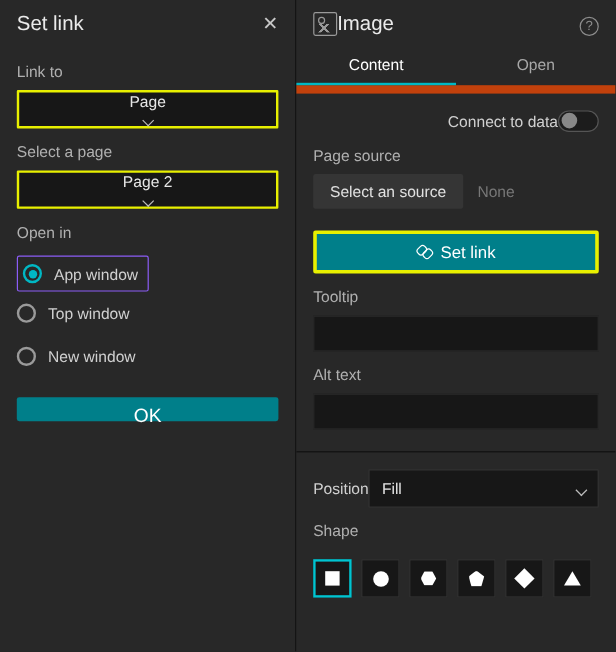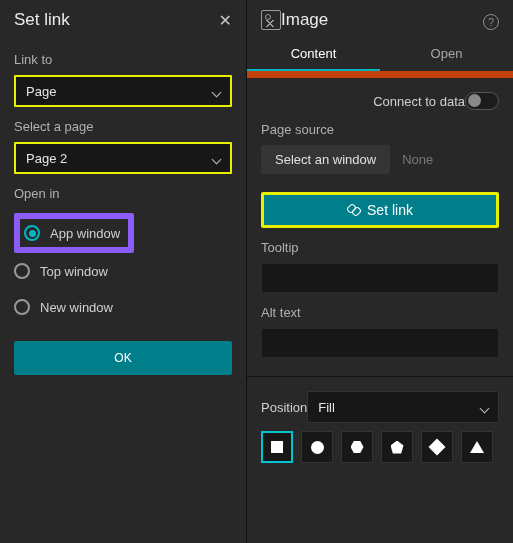--- a/index.html
+++ b/index.html
@@ -16,29 +16,29 @@
   .img-box { width:20px; height:20px; border:1px solid #9a9a9a; border-radius:2px; display:flex; align-items:center; justify-content:center; position:relative; }
   .img-box::before { content:""; position:absolute; top:3px; left:3px; width:4px; height:4px; border:1px solid #9a9a9a; border-radius:50%; }
   .img-box::after { content:""; position:absolute; bottom:2px; left:2px; right:2px; height:7px; background:linear-gradient(135deg, transparent 40%, #9a9a9a 40%, #9a9a9a 50%, transparent 50%), linear-gradient(45deg, transparent 40%, #9a9a9a 40%, #9a9a9a 50%, transparent 50%); }
   .help { margin-left:auto; width:16px; height:16px; border:1px solid #8d8d8d; border-radius:50%; display:flex; align-items:center; justify-content:center; font-size:11px; color:#8d8d8d; cursor:pointer;}
   .tabs { display:flex; border-bottom:7px solid #c2410c; }
   .tab { flex:1; text-align:center; padding:10px 0 8px; color:#a8a8a8; cursor:pointer; font-size:13px; }
   .tab.active { color:#fff; border-bottom:2px solid #00b8c4; }
   .section { padding:12px 14px 0 14px; }
   .label { color:#b0b0b0; margin-bottom:8px; display:block; }
   .select { width:100%; background:#171717; border:1px solid #333; color:#e6e6e6; height:32px; padding:0 10px; display:flex; align-items:center; justify-content:space-between; border-radius:1px; cursor:pointer;}
-  .hl { border:2px solid #e8f000 !important; }
-  .hl-wrap { border:6px solid #8b5cf6; padding:2px; display:inline-block; border-radius:2px; }
+  .hl { border:2px solid #e8f000 !important;flex-direction:column; }
+  .hl-wrap { border:1px solid #8b5cf6; padding:2px; display:inline-block; border-radius:2px; }
   .chev::after { content:""; display:inline-block; width:6px; height:6px; border-right:1px solid #bdbdbd; border-bottom:1px solid #bdbdbd; transform:rotate(45deg); margin-top:-3px; }
   .radio-group { padding:4px 0; }
   .radio-item { display:flex; align-items:center; gap:10px; padding:10px 0; cursor:pointer;}
   .radio { width:16px; height:16px; border:2px solid #9a9a9a; border-radius:50%; display:flex; align-items:center; justify-content:center; flex-shrink:0;}
   .radio.checked { border-color:#00b8c4; }
   .radio.checked::after { content:""; width:7px; height:7px; background:#00b8c4; border-radius:50%; }
-  .ok-btn { margin:12px 14px; background:#007f8a; color:#fff; text-align:center; height:34px; line-height:34px; border-radius:2px; cursor:pointer; font-size:12px;}
+  .ok-btn { margin:12px 14px; background:#007f8a; color:#fff; text-align:center; height:20px; line-height:34px; border-radius:2px; cursor:pointer; font-size:16px;}
   .row { display:flex; align-items:center; justify-content:flex-end; padding:14px 14px 0 14px; }
   .toggle { width:34px; height:18px; background:#1c1c1c; border:1px solid #555; border-radius:10px; position:relative; cursor:pointer;}
   .toggle::after { content:""; position:absolute; width:13px; height:13px; background:#888; border-radius:50%; top:1px; left:2px; }
   .img-src-row { display:flex; align-items:center; gap:12px; padding:0 14px; }
   .select-img-btn { background:#353535; color:#e0e0e0; padding:7px 14px; border:none; border-radius:2px; cursor:pointer; font-size:13px;}
   .none-txt { color:#777; }
   .setlink-btn { margin:18px 14px 0 14px; background:#007f8a; color:#fff; height:36px; display:flex; align-items:center; justify-content:center; gap:6px; border-radius:2px; cursor:pointer; font-size:14px; border:3px solid #e8f000;}
   .link-icon { width:14px; height:14px; position:relative; }
   .link-icon::before, .link-icon::after { content:""; position:absolute; width:7px; height:5px; border:1.5px solid #fff; border-radius:3px; }
   .link-icon::before { top:2px; left:0; transform:rotate(-45deg);}
@@ -120,21 +120,21 @@
 
     <div class="row">
       <span>Connect to data</span>
       <span class="toggle"></span>
     </div>
 
     <div class="section">
       <span class="label">Page source</span>
     </div>
     <div class="img-src-row">
-      <button class="select-img-btn">Select an window</button>
+      <button class="select-img-btn">Select an source</button>
       <span class="none-txt">None</span>
     </div>
 
     <div class="setlink-btn">
       <span class="link-icon"></span>
       <span>Set link</span>
     </div>
 
     <div class="section">
       <span class="label">Tooltip</span>
@@ -149,20 +149,23 @@
     <div class="divider"></div>
 
     <div class="pos-row">
       <span>Position</span>
       <div class="select">
         <span>Fill</span>
         <span class="chev"></span>
       </div>
     </div>
 
+    <div class="section">
+      <span class="label">Shape</span>
+    </div>
     <div class="shapes">
       <div class="shape sel sq"></div>
       <div class="shape ci"></div>
       <div class="shape hx"></div>
       <div class="shape pe"></div>
       <div class="shape di"></div>
       <div class="shape tr"></div>
     </div>
   </div>
 </div>

